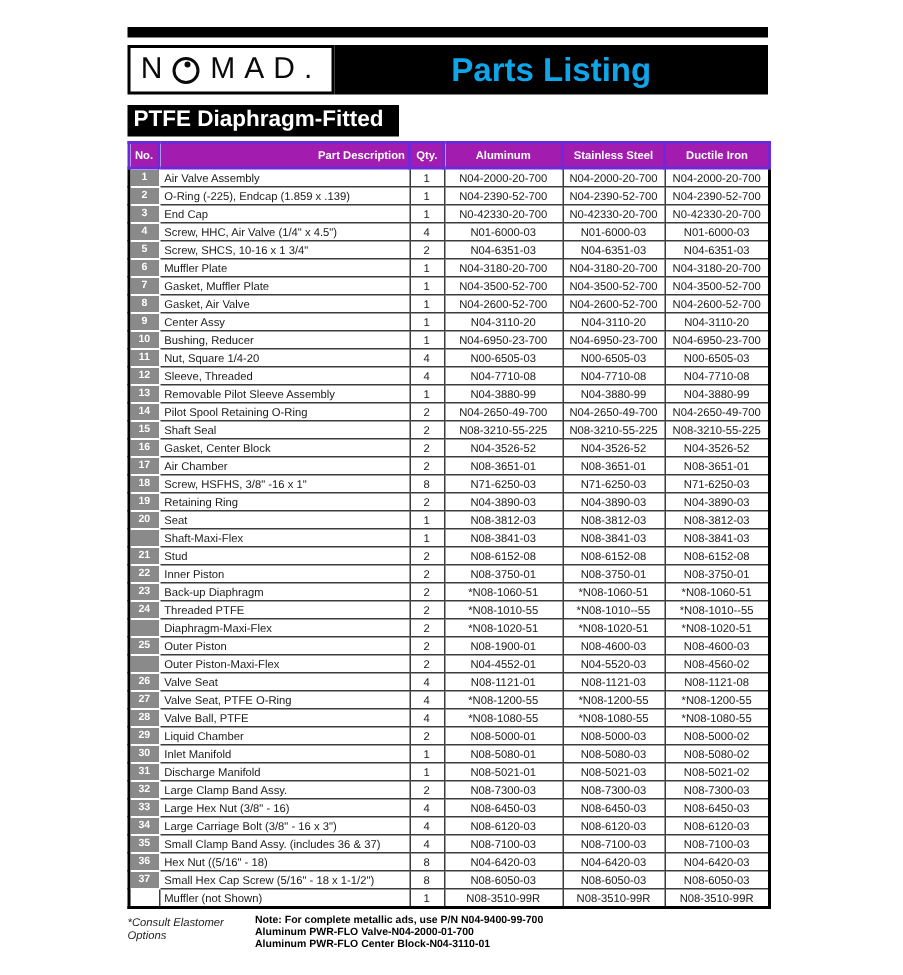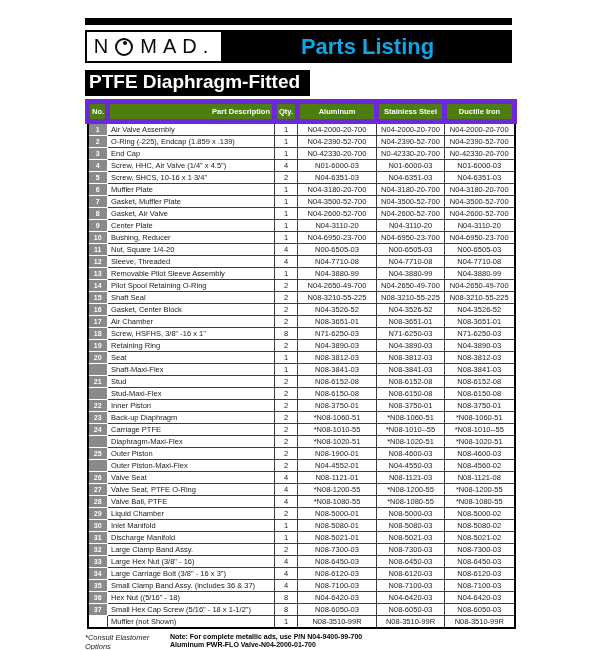--- a/index.html
+++ b/index.html
@@ -65,38 +65,38 @@
     justify-content:center;
     font-weight:bold;
     font-size:22px;
   }
   .section-label{
     display:inline-block;
     margin-top:7px;
     background:#000;
     color:#fff;
     font-weight:bold;
-    font-size:19px;
+    font-size:15px;
     padding:1px 10px 3px 4px;
   }
   table.parts{
     margin-top:3px;
     width:427px;
     border-collapse:collapse;
     table-layout:fixed;
     border:2px solid #000;
   }
   table.parts th{
-    background:#4d7c0f;
+    background:#a21caf;
     color:#fff;
     font-size:7.5px;
     font-weight:bold;
     height:15px;
     padding:0 2px;
-    border:5px solid #6d28d9;
+    border:2px solid #6d28d9;
     text-align:center;
     overflow:hidden;
     margin-left:16px;
   }
   table.parts th.h-desc{text-align:right;padding-left:3px;}
   table.parts td{
     font-size:7.5px;
     height:11px;
     line-height:10px;
     padding:0 2px;
@@ -239,21 +239,21 @@
           <tr>
             <td class="numcell">8</td>
             <td class="desc">Gasket, Air Valve</td>
             <td>1</td>
             <td>N04-2600-52-700</td>
             <td>N04-2600-52-700</td>
             <td>N04-2600-52-700</td>
           </tr>
           <tr>
             <td class="numcell">9</td>
-            <td class="desc">Center Plate</td>
+            <td class="desc">Center Assy</td>
             <td>1</td>
             <td>N04-3110-20</td>
             <td>N04-3110-20</td>
             <td>N04-3110-20</td>
           </tr>
           <tr>
             <td class="numcell">10</td>
             <td class="desc">Bushing, Reducer</td>
             <td>1</td>
             <td>N04-6950-23-700</td>
@@ -350,46 +350,38 @@
           </tr>
           <tr>
             <td class="numcell">21</td>
             <td class="desc">Stud</td>
             <td>2</td>
             <td>N08-6152-08</td>
             <td>N08-6152-08</td>
             <td>N08-6152-08</td>
           </tr>
           <tr>
-            <td class="numcell"></td>
-            <td class="desc">Stud-Maxi-Flex</td>
-            <td>2</td>
-            <td>N08-6150-08</td>
-            <td>N08-6150-08</td>
-            <td>N08-6150-08</td>
-          </tr>
-          <tr>
             <td class="numcell">22</td>
             <td class="desc">Inner Piston</td>
             <td>2</td>
             <td>N08-3750-01</td>
             <td>N08-3750-01</td>
             <td>N08-3750-01</td>
           </tr>
           <tr>
             <td class="numcell">23</td>
             <td class="desc">Back-up Diaphragm</td>
             <td>2</td>
             <td>*N08-1060-51</td>
             <td>*N08-1060-51</td>
             <td>*N08-1060-51</td>
           </tr>
           <tr>
             <td class="numcell">24</td>
-            <td class="desc">Carriage PTFE</td>
+            <td class="desc">Threaded PTFE</td>
             <td>2</td>
             <td>*N08-1010-55</td>
             <td>*N08-1010--55</td>
             <td>*N08-1010--55</td>
           </tr>
           <tr>
             <td class="numcell"></td>
             <td class="desc">Diaphragm-Maxi-Flex</td>
             <td>2</td>
             <td>*N08-1020-51</td>
@@ -402,21 +394,21 @@
             <td>2</td>
             <td>N08-1900-01</td>
             <td>N08-4600-03</td>
             <td>N08-4600-03</td>
           </tr>
           <tr>
             <td class="numcell"></td>
             <td class="desc">Outer Piston-Maxi-Flex</td>
             <td>2</td>
             <td>N04-4552-01</td>
-            <td>N04-4550-03</td>
+            <td>N04-5520-03</td>
             <td>N08-4560-02</td>
           </tr>
           <tr>
             <td class="numcell">26</td>
             <td class="desc">Valve Seat</td>
             <td>4</td>
             <td>N08-1121-01</td>
             <td>N08-1121-03</td>
             <td>N08-1121-08</td>
           </tr>

